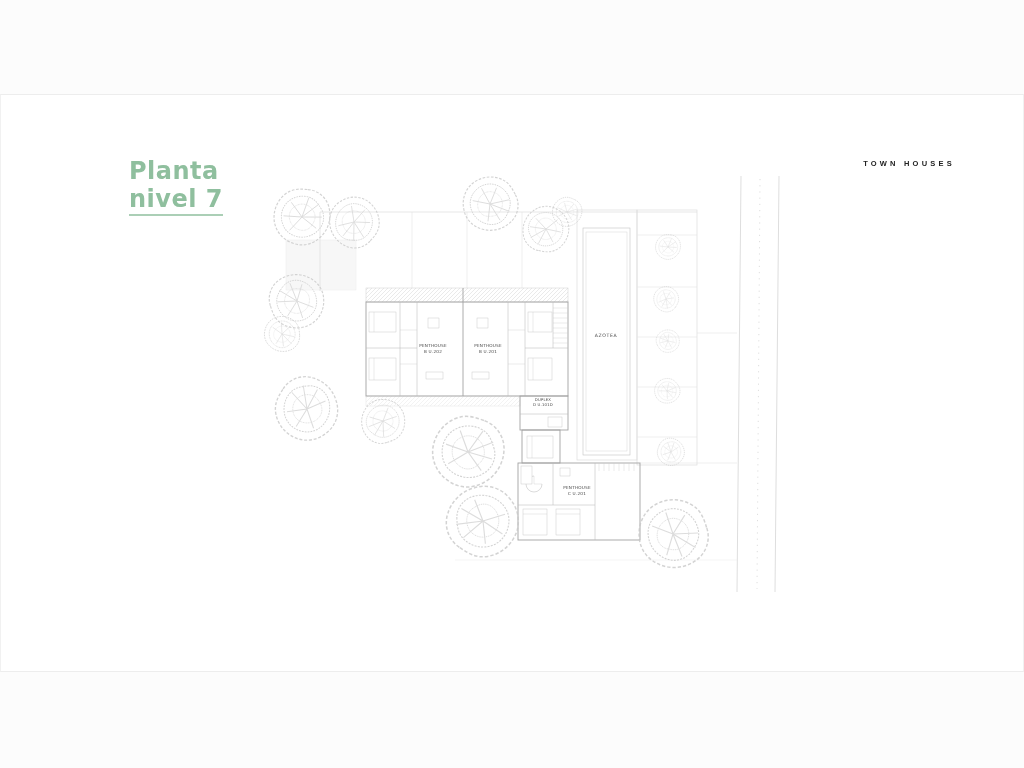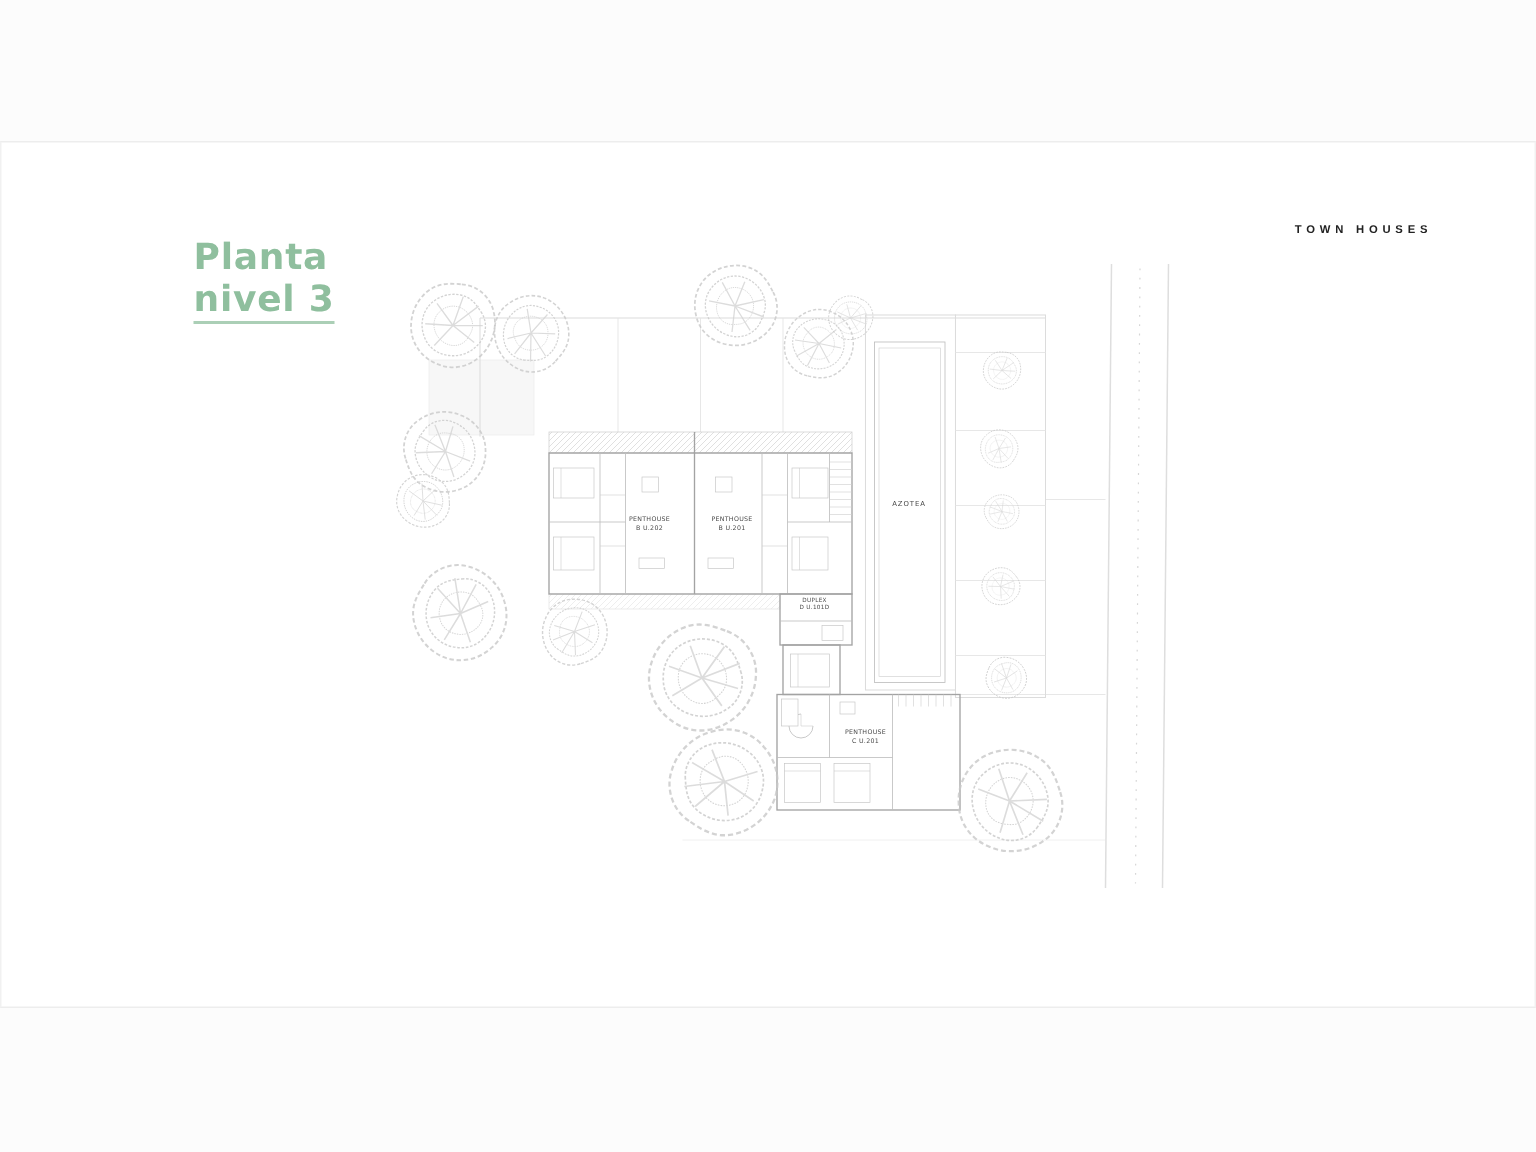--- a/index.html
+++ b/index.html
@@ -33,21 +33,21 @@
     position:absolute;left:840px;top:50px;width:136px;text-align:center;
     color:var(--ink,#1d1d1d);
   }
   .brand-word{
     font-family:"Liberation Sans", sans-serif;
     font-size:23px;font-weight:600;letter-spacing:5px;
     white-space:nowrap;display:flex;align-items:center;justify-content:center;
   }
   .brand-word .sun-o{margin:0 1px 0 -2px;}
   .brand-sub{
-    margin-top:3px;font-size:7.5px;font-weight:bold;letter-spacing:3.2px;
+    margin-top:14px;font-size:7.5px;font-weight:bold;letter-spacing:3.2px;
     color:#222;
   }
   
   .plan-svg{position:absolute;left:0;top:0;width:1024px;height:768px;}
   .boundary{stroke:#dcdcdc;stroke-width:.7;fill:none;}
   .faint{stroke:#e4e4e4;stroke-width:.6;fill:none;}
   .wall{stroke:#a3a3a3;stroke-width:.9;fill:none;}
   .part{stroke:#bdbdbd;stroke-width:.55;fill:none;}
   .thin{stroke:#cccccc;stroke-width:.4;fill:none;}
   .furn{stroke:#c6c6c6;stroke-width:.45;fill:#ffffff;}
@@ -67,21 +67,21 @@
   .road-line{stroke:#dedede;stroke-width:1;fill:none;}
   .road-dash{stroke:#d6d6d6;stroke-width:.8;fill:none;stroke-dasharray:1.2 5;}
 </style>
 </head>
 <body>
 
 <div class="slide">
 
   <div class="title">
     <div>Planta</div>
-    <div>nivel 3</div>
+    <div>nivel 7</div>
   </div>
   <div class="title-underline"></div>
 
   <div class="logo">
     <div class="brand-sub">TOWN HOUSES</div>
   </div>
 </div>
 
 <svg class="plan-svg" viewBox="0 0 1024 768">
   <defs>

